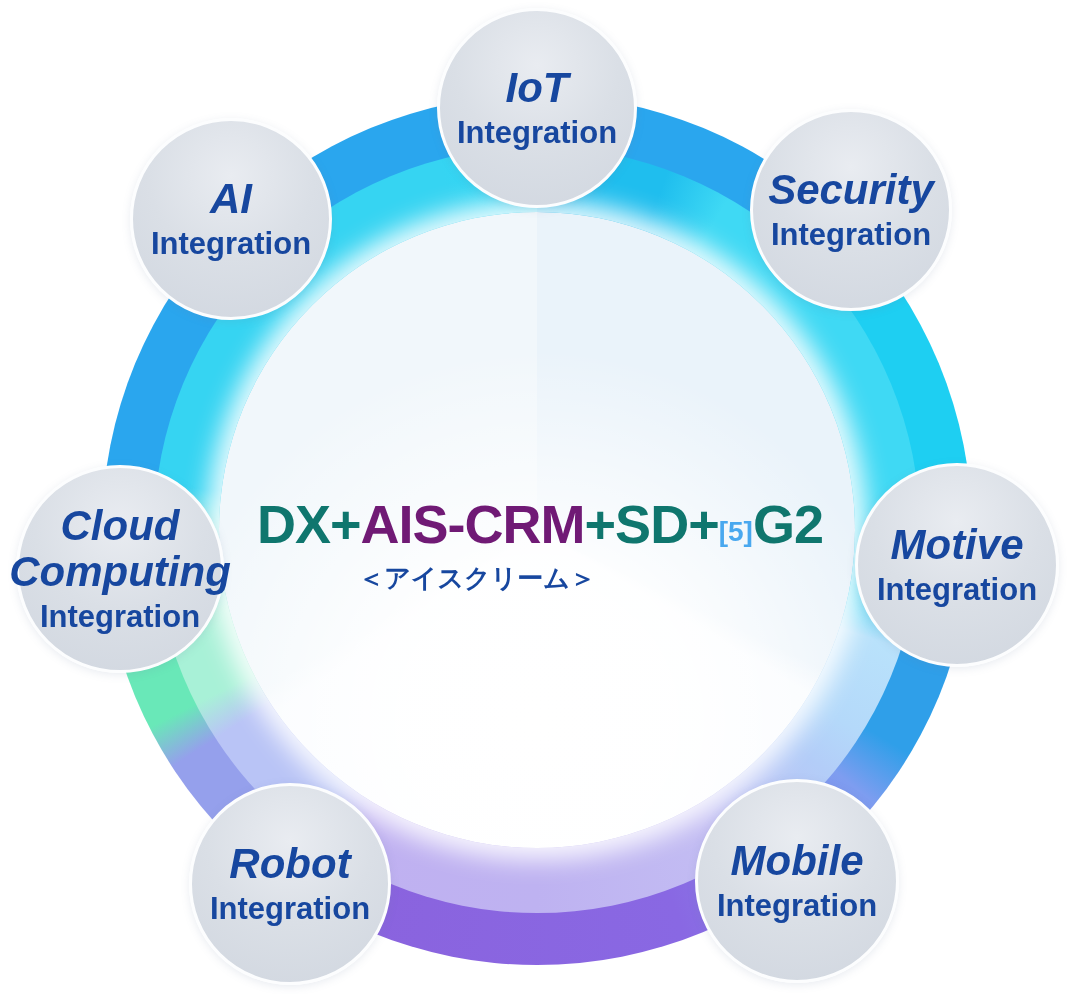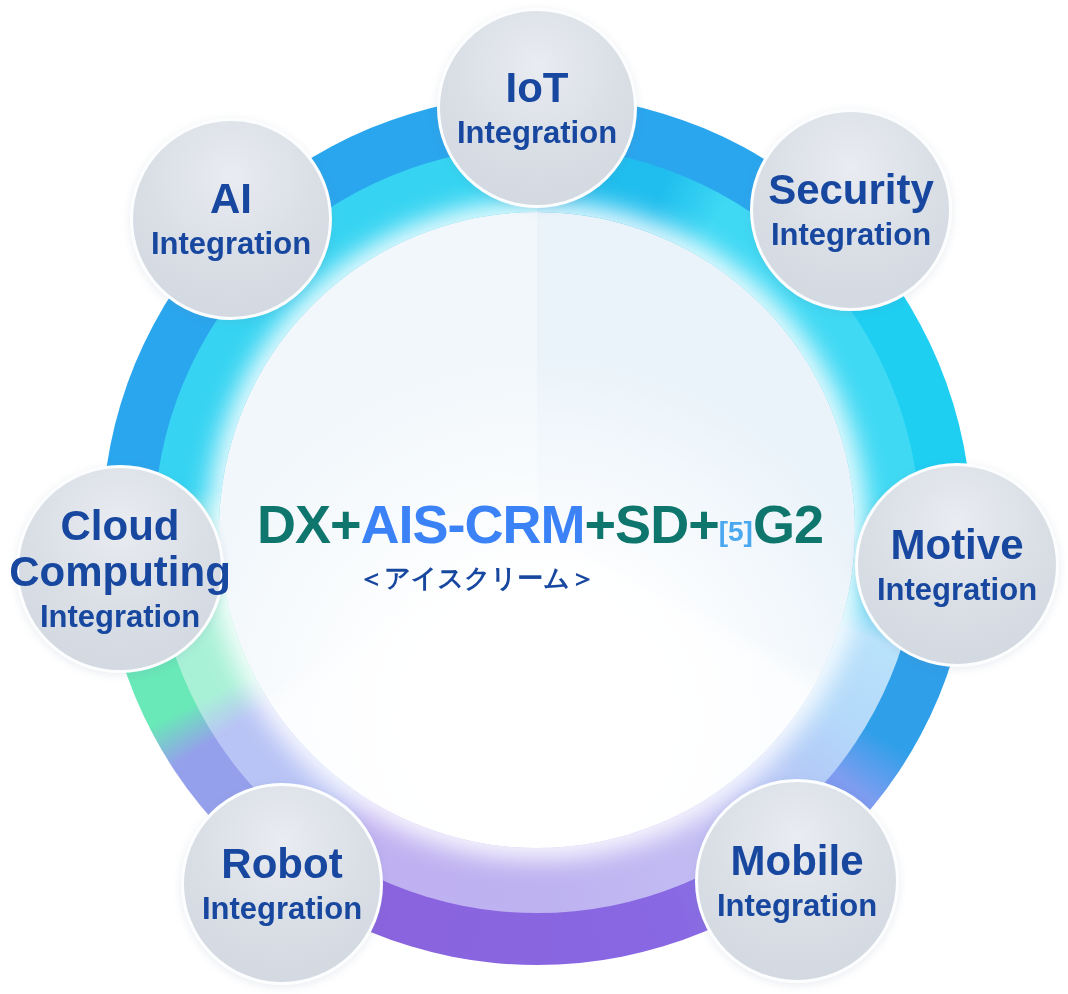--- a/index.html
+++ b/index.html
@@ -35,42 +35,42 @@
         #eaf3fa 0deg,#eaf3fa 116deg,#f8fbfe 121deg,#f8fbfe 235deg,
         #f1f7fb 240deg,#f1f7fb 360deg);
     box-shadow:0 0 24px 12px rgba(255,255,255,0.88);
   }
   
   .formula{
     position:absolute;left:12px;right:0;top:496px;text-align:center;
     font-size:54px;line-height:56px;font-weight:700;letter-spacing:-1px;white-space:nowrap;
   }
   .tone-light{color:#0f766e;}
-  .tone-dark{color:#3b82f6;}
+  .tone-dark{color:#701a75;}
   .tone-light-small{color:#49a8ef;font-size:28px;letter-spacing:0;position:relative;top:-2px;}
   .jp-subtitle{
     position:absolute;left:477px;top:561px;transform:translateX(-50%);
     font-size:26px;line-height:34px;font-weight:700;color:#17479f;white-space:nowrap;
   }
   
   .sat{
     position:absolute;border-radius:50%;
     background:radial-gradient(circle at 50% 28%, #e9ecf1 0%, #dadfe6 48%, #d0d6df 100%);
     border:3px solid #fcfdfe;box-sizing:border-box;
     display:flex;flex-direction:column;align-items:center;justify-content:center;
     text-align:center;color:#17479f;
     box-shadow:0 2px 8px rgba(110,130,160,0.15);
   }
-  .sat-title{font-size:42px;line-height:46px;font-weight:700;white-space:nowrap;}
+  .sat-title{font-size:42px;line-height:46px;font-weight:700;white-space:nowrap;font-style:italic;}
   .sat-sub{font-size:31px;line-height:36px;font-weight:700;margin-top:4px;white-space:nowrap;}
   .sat-iot       {left:437px;top:8px;  width:200px;height:200px;}
   .sat-security  {left:750px;top:109px;width:202px;height:202px;}
   .sat-automotive{left:855px;top:463px;width:204px;height:204px;}
   .sat-mobile    {left:695px;top:779px;width:204px;height:204px;}
-  .sat-robot     {left:181px;top:783px;width:202px;height:202px;}
+  .sat-robot     {left:189px;top:783px;width:202px;height:202px;}
   .sat-cloud     {left:16px; top:465px;width:208px;height:208px;}
   .sat-ai        {left:130px;top:118px;width:202px;height:202px;}
 </style>
 </head>
 <body>
 
 <div class="stage">
 
   <div class="ring-outer"></div>
   <div class="ring-band"></div>

